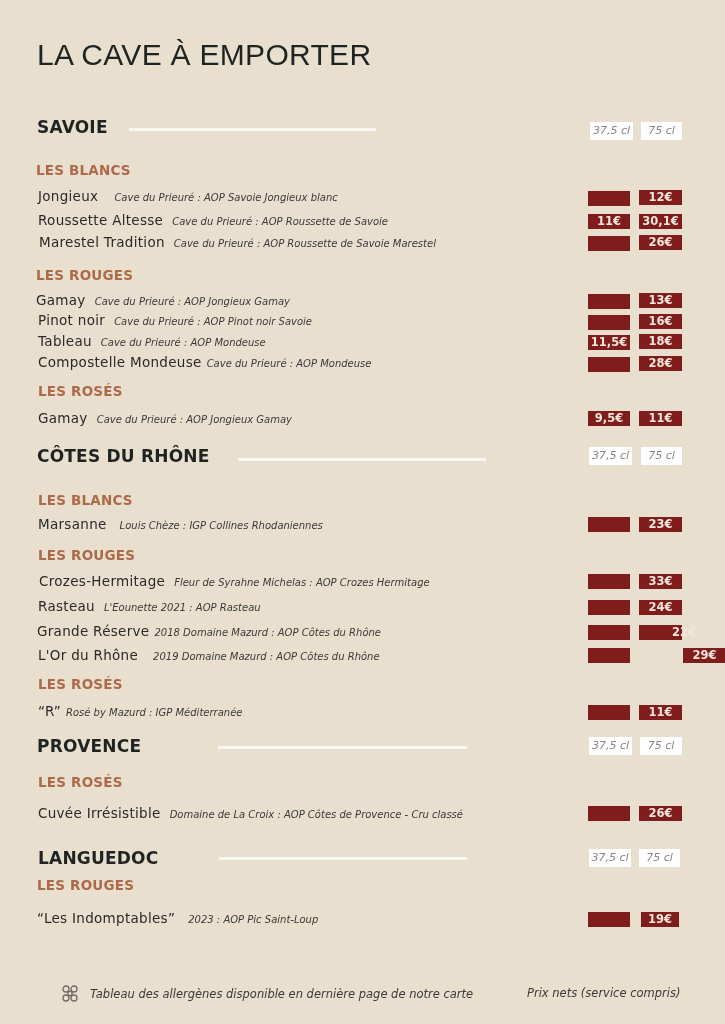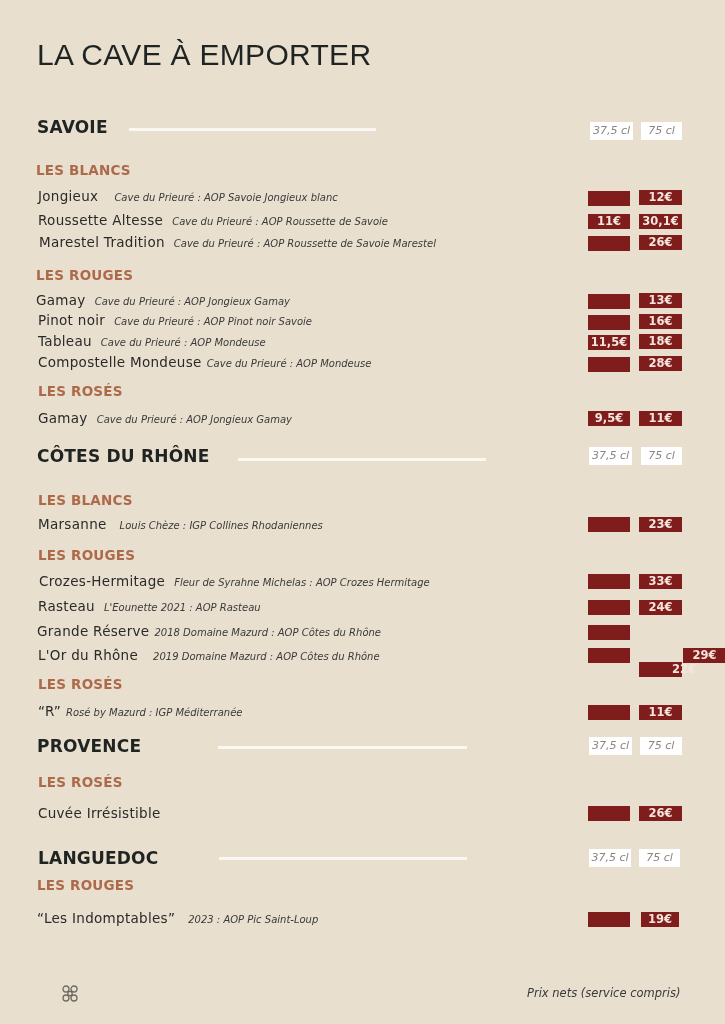--- a/index.html
+++ b/index.html
@@ -188,21 +188,21 @@
     <span class="wine-desc">L'Eounette 2021 : AOP Rasteau</span>
   </div>
   <div class="abs price p1" style="top:600px;"></div>
   <div class="abs price p2" style="top:600px;">24€</div>
 
   <div class="abs wine" style="left:37px; top:623px;">
     <span class="wine-name">Grande Réserve</span>
     <span class="wine-desc" style="margin-left:5px">2018 Domaine Mazurd : AOP Côtes du Rhône</span>
   </div>
   <div class="abs price p1" style="top:625px;"></div>
-  <div class="abs price p2" style="top:662px;padding-left:33px;">22€</div>
+  <div class="abs price p2" style="top:625px;padding-left:33px;">22€</div>
 
   <div class="abs wine" style="left:38px; top:647px;">
     <span class="wine-name">L'Or du Rhône</span>
     <span class="wine-desc" style="margin-left:15px">2019 Domaine Mazurd : AOP Côtes du Rhône</span>
   </div>
   <div class="abs price p1" style="top:648px;"></div>
   <div class="abs price p2" style="top:648px;margin-left:44px;">29€</div>
 
   <div class="abs cat-title" style="left:38px; top:676px;">LES ROSÉS</div>
 
@@ -217,20 +217,21 @@
 <section>
   <div class="abs region-title" style="left:37px; top:736px;">PROVENCE</div>
   <div class="abs region-line" style="left:218px; top:746px; width:249px;"></div>
   <div class="abs size-label" style="left:589px; top:737px; width:43px;">37,5 cl</div>
   <div class="abs size-label" style="left:640px; top:737px; width:42px;">75 cl</div>
 
   <div class="abs cat-title" style="left:38px; top:774px;">LES ROSÉS</div>
 
   <div class="abs wine" style="left:38px; top:805px;">
     <span class="wine-name">Cuvée Irrésistible</span>
+    <span class="wine-desc">Domaine de La Croix : AOP Côtes de Provence - Cru classé</span>
   </div>
   <div class="abs price p1" style="top:806px;"></div>
   <div class="abs price p2" style="top:806px;">26€</div>
 </section>
 
 <section>
   <div class="abs region-title" style="left:38px; top:848px;">LANGUEDOC</div>
   <div class="abs region-line" style="left:219px; top:857px; width:248px;"></div>
   <div class="abs size-label" style="left:589px; top:849px; width:42px;">37,5 cl</div>
   <div class="abs size-label" style="left:639px; top:849px; width:41px;">75 cl</div>
@@ -248,14 +249,15 @@
 <div class="abs footer">
   <span class="footer-icon">
     <svg width="20" height="20" viewBox="0 0 20 20" fill="none" stroke="#6f6a64" stroke-width="1.3">
       <circle cx="6" cy="5" r="3"></circle>
       <circle cx="14" cy="5" r="3"></circle>
       <circle cx="6" cy="14" r="3"></circle>
       <circle cx="14" cy="14" r="3"></circle>
       <circle cx="10" cy="9.5" r="2.2"></circle>
     </svg>
   </span>
+  <span class="footer-text">Tableau des allergènes disponible en dernière page de notre carte</span>
 </div>
 <div class="abs footer-note">Prix nets (service compris)</div>
 
 </body></html>

